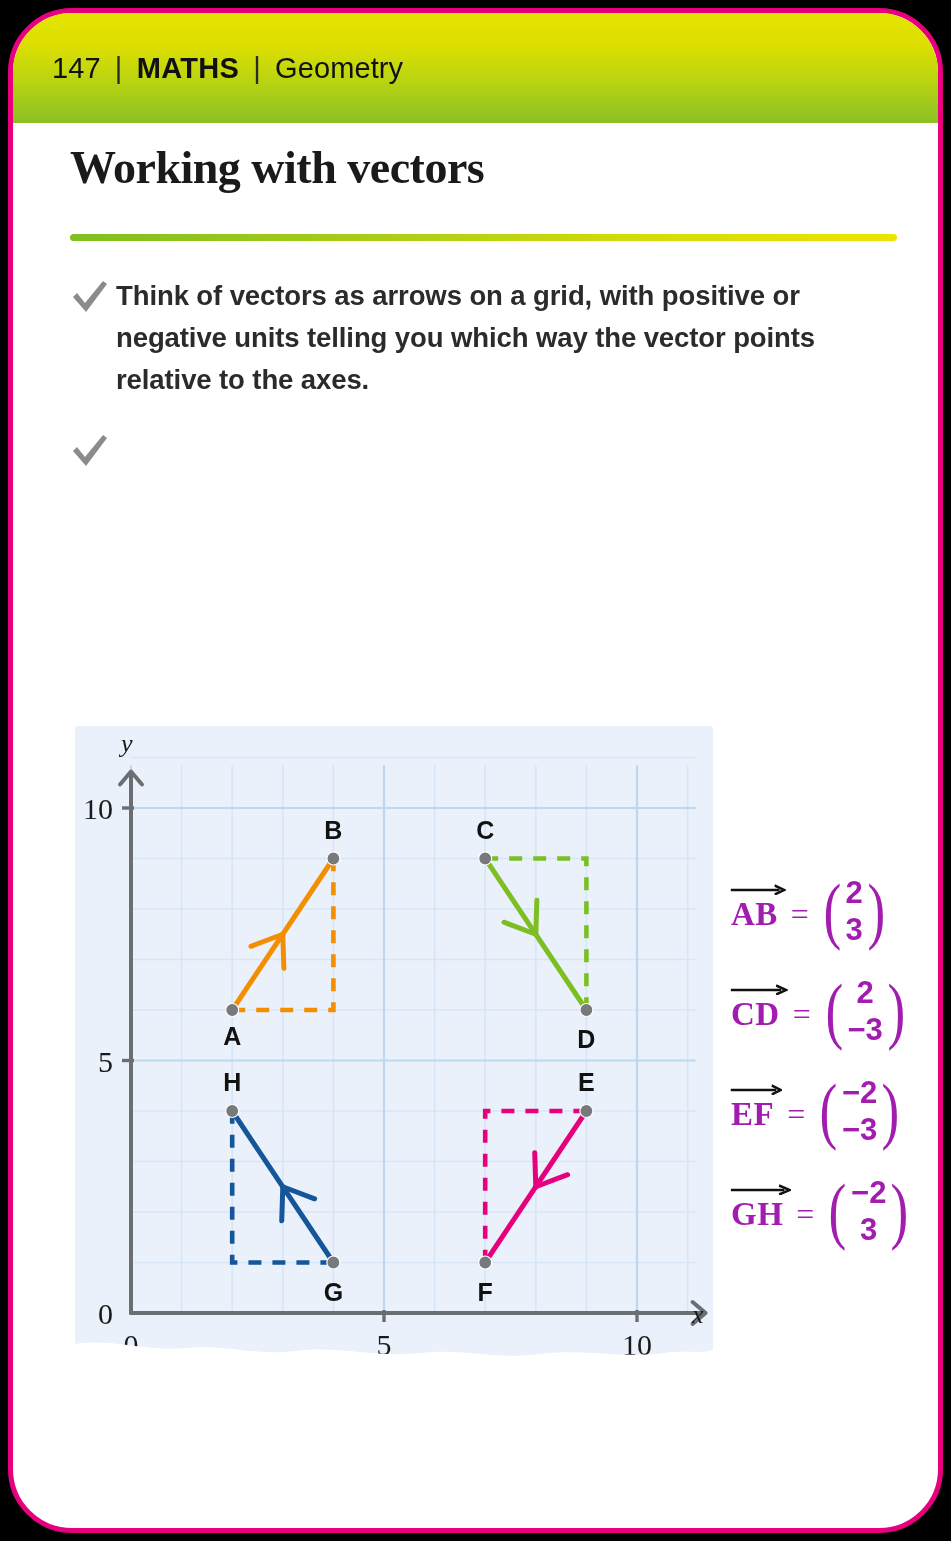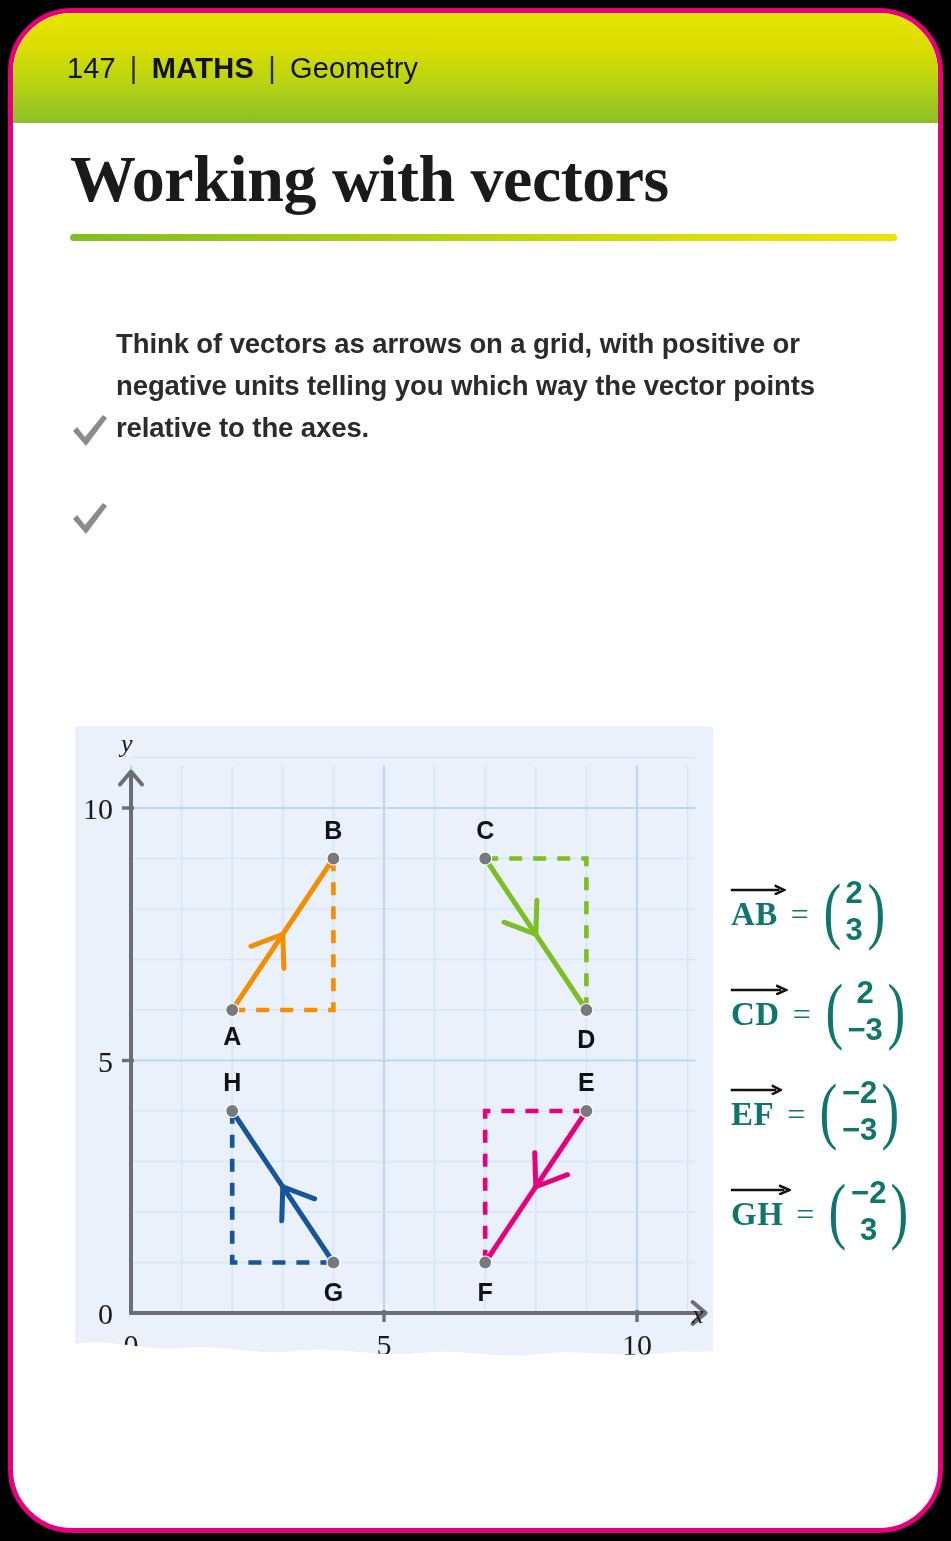--- a/index.html
+++ b/index.html
@@ -34,39 +34,39 @@
     position: absolute;
     left: 0;
     top: 0;
     width: 100%;
     height: 110px;
     background: linear-gradient(180deg, #E6E400 0%, #DCDE00 30%, #B9D411 62%, #8BC027 100%);
     display: flex;
     align-items: center;
   }
   .header-inner {
-    padding-left: 54px;
+    padding-left: 39px;
     font-size: 29px;
     color: #111111;
     letter-spacing: 0.1px;
     white-space: nowrap;
   }
   .hdr-num { font-weight: 400; }
   .hdr-sep { font-weight: 300; color: #2a2a2a; padding: 0 6px; }
   .hdr-subject { font-weight: 700; letter-spacing: 0.3px; }
   .hdr-topic { font-weight: 400; }
 
   
   .title {
     position: absolute;
     left: 57px;
     top: 128px;
     font-family: "Liberation Serif", serif;
     font-weight: 700;
-    font-size: 66px;
+    font-size: 46px;
     color: #1a1a1a;
     letter-spacing: -0.5px;
     white-space: nowrap;
   }
   .title-rule {
     position: absolute;
     left: 57px;
     top: 221px;
     width: 827px;
     height: 7px;
@@ -76,23 +76,22 @@
 
   
   .bullets {
     position: absolute;
     left: 57px;
     top: 262px;
     width: 830px;
   }
   .bullet {
     display: flex;
-    align-items: flex-end;
+    align-items: flex-start;
     margin-bottom: 28px;
-    margin-top: 48px;
   }
   .check-icon {
     width: 46px;
     flex: 0 0 46px;
     padding-top: 4px;
   }
   .check-icon svg { display: block; }
   .bullet-text {
     font-size: 27.5px;
     line-height: 42px;
@@ -150,21 +149,21 @@
     position: absolute;
     left: 718px;
     top: 848px;
     width: 190px;
   }
   .equation {
     display: flex;
     align-items: center;
     height: 100px;
     font-family: "Liberation Serif", serif;
-    color: #0f766e;
+    color: #a21caf;
   }
   .eq-name {
     position: relative;
     font-size: 33px;
     font-weight: 700;
     letter-spacing: 0.5px;
     padding-top: 7px;
   }
   .eq-arrow {
     position: absolute;

